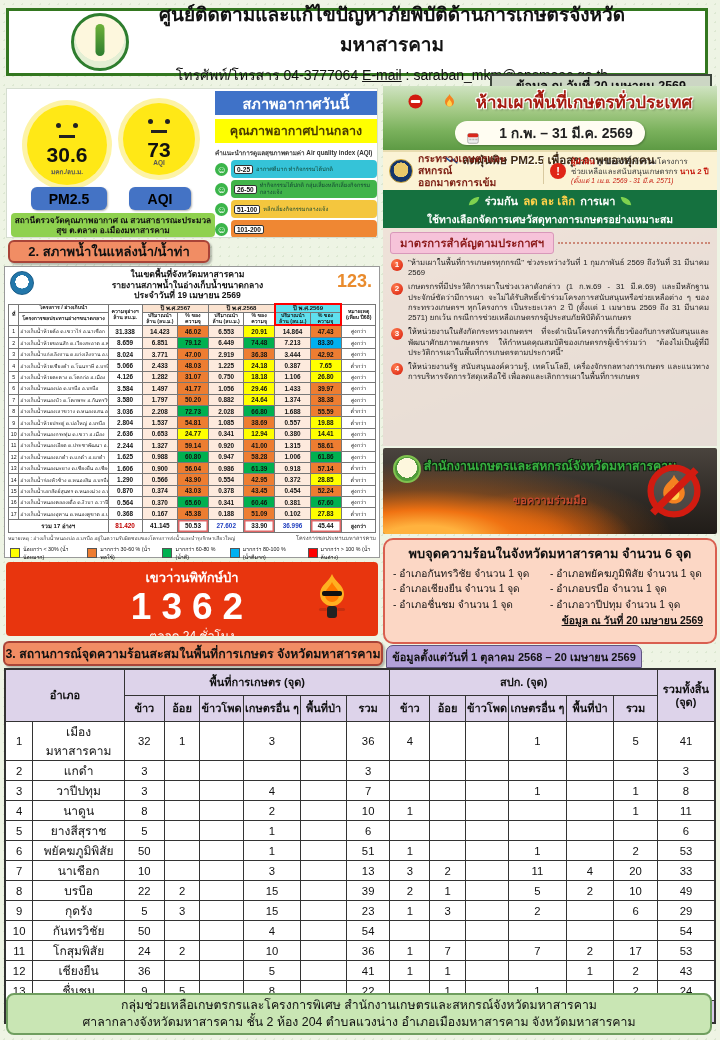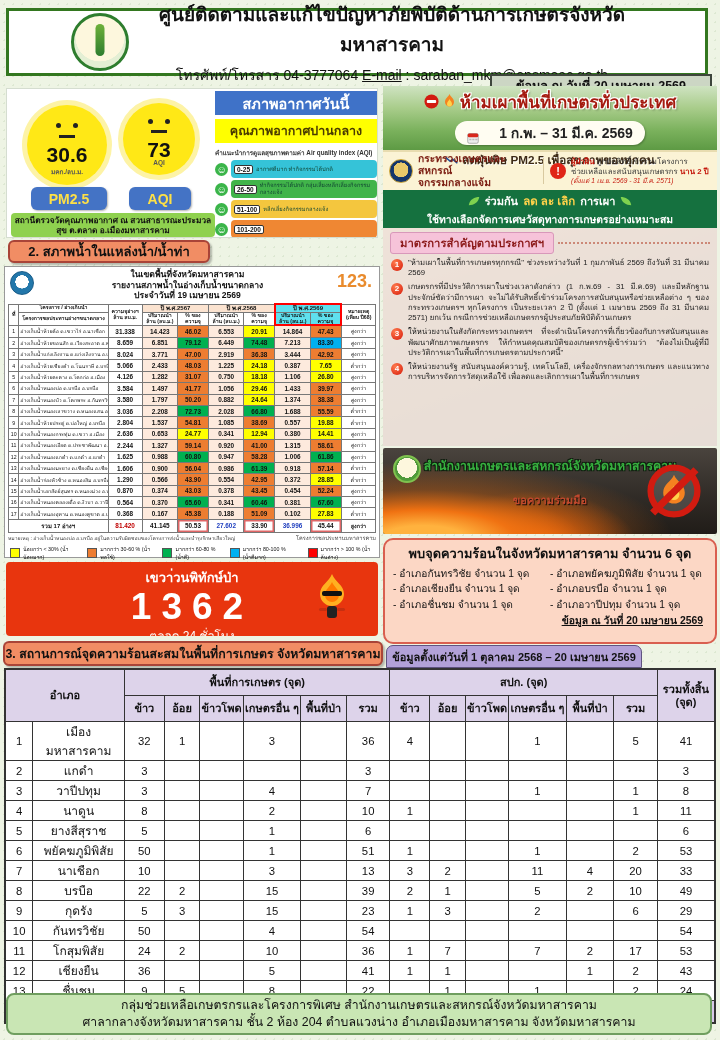--- a/index.html
+++ b/index.html
@@ -28,21 +28,21 @@
   
   .weather{position:absolute;top:88px;left:6px;width:372px;height:150px;background:#fff;border:1px solid #d5ddd0;box-sizing:border-box;}
   .face{position:absolute;border-radius:50%;background:#ffe816;box-shadow:0 0 0 5px #fdf3a6;text-align:center;}
   .face .eyes{position:absolute;top:22%;left:0;right:0;display:flex;justify-content:center;gap:12px;}
   .face .eyes i{width:5px;height:5px;background:#222;border-radius:50%;}
   .face .mouth{position:absolute;top:38%;left:50%;width:16px;height:2.5px;background:#222;transform:translateX(-50%);}
   .face .val{position:absolute;top:48%;left:0;right:0;font-size:21px;font-weight:bold;}
   .face .unit{position:absolute;top:78%;left:0;right:0;font-size:6.5px;font-weight:bold;color:#555;}
   .f1{left:20px;top:16px;width:80px;height:80px;}
   .f2{left:116px;top:14px;width:72px;height:72px;}
-  .pill-btn{position:absolute;background:#4473c5;color:#fde047;font-weight:bold;border-radius:6px;
+  .pill-btn{position:absolute;background:#4473c5;color:#000000;font-weight:bold;border-radius:6px;
        display:flex;align-items:center;justify-content:center;box-shadow:1px 1px 2px rgba(0,0,0,.3);}
   .pm-btn{left:24px;top:98px;width:76px;height:23px;font-size:14px;}
   .aqi-btn{left:122px;top:98px;width:62px;height:23px;font-size:14px;}
   .station{position:absolute;left:4px;top:124px;width:204px;height:24px;background:#8fd14f;border-radius:4px;
        font-size:8.3px;font-weight:bold;display:flex;align-items:center;justify-content:center;text-align:center;
        line-height:1.25;padding:0 3px;box-sizing:border-box;}
   .w-title{position:absolute;left:208px;top:2px;width:162px;height:24px;background:#3f72c8;color:#fff;
        font-weight:bold;font-size:14.5px;display:flex;align-items:center;justify-content:center;}
   .w-quality{position:absolute;left:208px;top:30px;width:162px;height:24px;background:#ffff00;color:#4a3b00;
        font-weight:bold;font-size:12.5px;display:flex;align-items:center;justify-content:center;}
@@ -97,21 +97,21 @@
   .hotline{position:absolute;top:562px;left:6px;width:372px;height:74px;background:#e8350e;border-radius:4px;
        color:#fff;text-align:center;box-sizing:border-box;padding-top:5px;overflow:hidden;}
   .hl-1{font-size:13px;font-weight:bold;}
   .hl-n{font-size:37px;font-weight:bold;letter-spacing:10px;line-height:1.0;}
   .hl-2{font-size:12px;margin-top:1px;}
   .hl-mascot{position:absolute;right:28px;top:12px;}
   
   .poster{position:absolute;top:86px;left:383px;width:334px;height:142px;box-sizing:border-box;}
   .poster-field{height:64px;background:linear-gradient(180deg,#cfe3c2 0%,#a8cc8a 35%,#7ab15c 70%,#5d9a44 100%);
        text-align:center;padding-top:2px;box-sizing:border-box;}
-  .p-titlerow{display:flex;align-items:center;justify-content:center;gap:4px;}
+  .p-titlerow{display:flex;align-items:center;justify-content:center;gap:20px;}
   .p-title{font-size:17px;font-weight:bold;color:#a51a0f;
        text-shadow:-1px -1px 0 #fff,1px -1px 0 #fff,-1px 1px 0 #fff,1px 1px 0 #fff,2px 2px 2px rgba(0,0,0,.25);}
   .p-datepill{display:inline-flex;align-items:flex-end;gap:20px;background:#fffdf2;border-radius:12px;
        padding:1px 12px;font-size:14px;font-weight:bold;color:#222;margin-top:6px;box-shadow:1px 1px 2px rgba(0,0,0,.25);}
   .p-sub{display:flex;align-items:center;justify-content:center;gap:4px;font-size:11.7px;font-weight:bold;
        color:#3c2a15;margin-top:3px;text-shadow:0.5px 0.5px 0 #fff;}
   .poster-cream{height:40px;background:#fbf3d5;border-top:2px solid #e8dcb0;display:flex;align-items:center;
        padding:0 6px;gap:6px;box-sizing:border-box;}
   .pc-left{display:flex;align-items:center;gap:5px;width:46%;}
   .moac-circ{width:22px;height:22px;border-radius:50%;background:radial-gradient(circle at 50% 45%,#e9c96a 0 45%,#14356b 46%);
@@ -582,21 +582,21 @@
             <polyline points="1,3 8,9 12,6 19,12" fill="none" stroke="#1f4e99" stroke-width="2.4"></polyline>
           </svg>
         <span>ลดฝุ่นพิษ PM2.5 เพื่อสุขภาพของทุกคน</span>
       </div>
     </div>
     <div class="poster-cream">
       <div class="pc-left">
         <div class="moac-circ"></div>
         <div class="pc-left-text">
           <div>กระทรวงเกษตรและสหกรณ์</div>
-          <div>จกรรมกลางแจ้ม</div>
+          <div>ออกมาตรการเข้ม</div>
         </div>
       </div>
       <div class="pc-div"></div>
       <div class="pc-right">
         <div class="excl">!</div>
         <div class="pc-right-text">
           <div><span class="red">ผู้ฝ่าฝืน</span> <span>ถูกตัดสิทธิ์เข้าร่วมโครงการ</span></div>
           <div><span>ช่วยเหลือและสนับสนุนเกษตรกร</span> <span class="red">นาน 2 ปี</span></div>
           <div class="pc-r3">(ตั้งแต่ 1 เม.ย. 2569 - 31 มี.ค. 2571)</div>
         </div>

